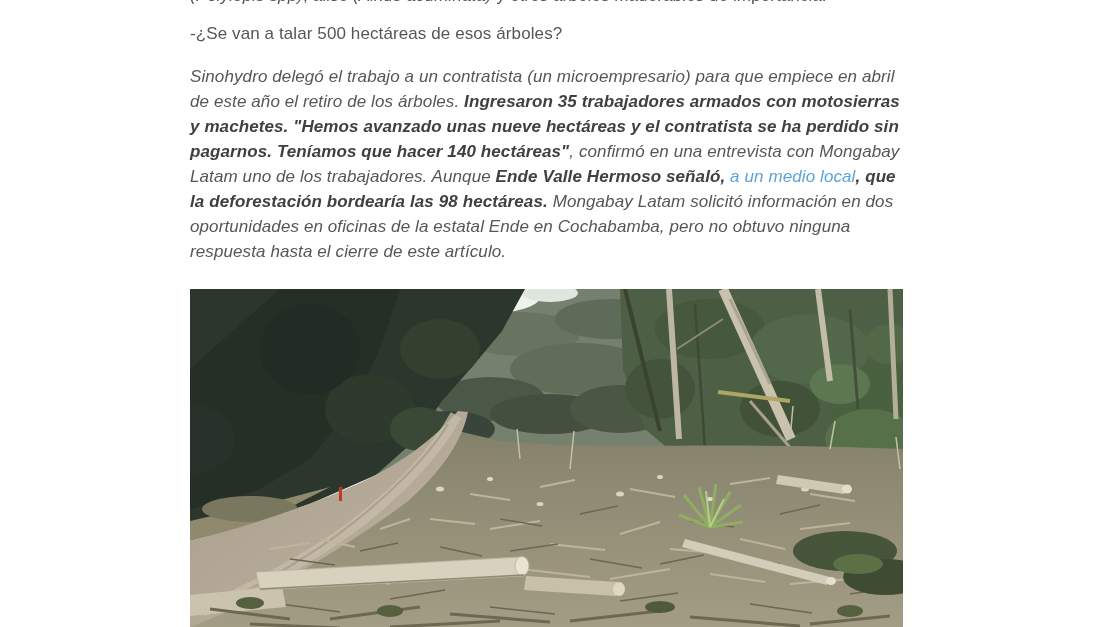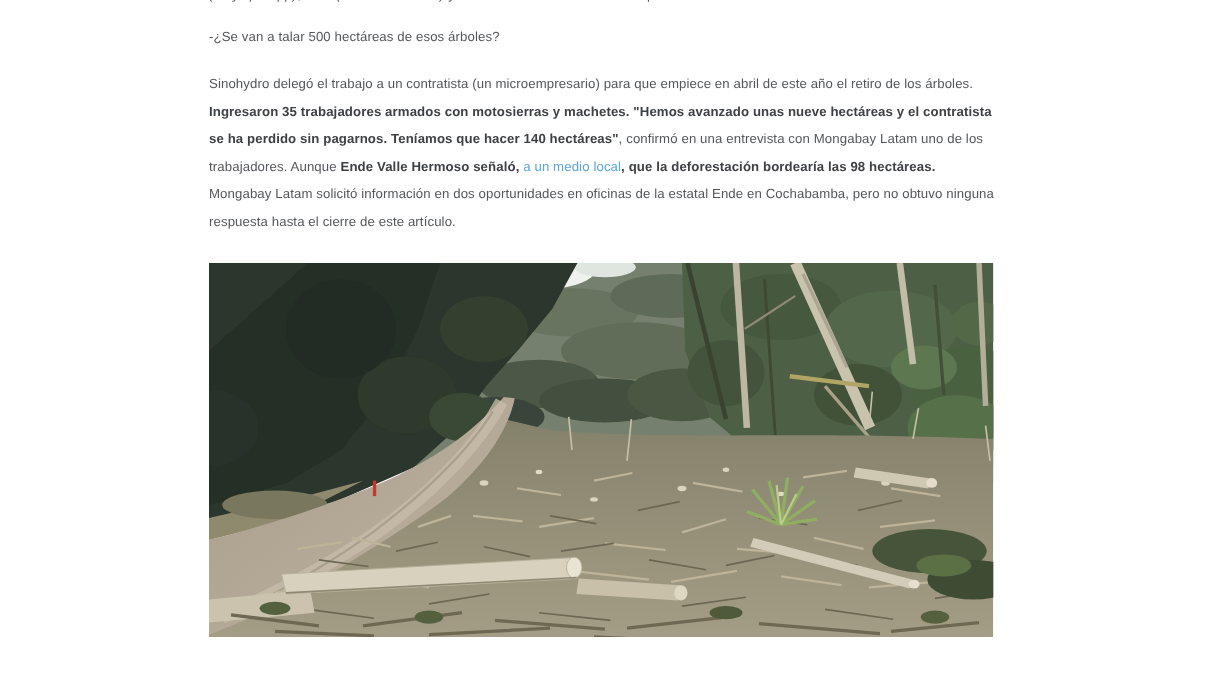--- a/index.html
+++ b/index.html
@@ -21,34 +21,35 @@
     overflow: hidden;
   }
   .content {
     position: absolute;
     left: 190px;
     top: -17px;
     width: 714px;
   }
   .para {
     margin: 0 0 13px 0;
-    font-size: 12px;
+    font-size: 17px;
     line-height: 25px;
     color: #54565a;
     letter-spacing: 0.1px;
   }
   .para .bold {
     font-weight: bold;
     color: #3e4043;
   }
   .para .it {
     font-style: italic;
   }
   .para-main {
     margin-top: 18px;
+    font-style: italic;
   }
   a.inline-link {
     color: #5ba3db;
     text-decoration: none;
     cursor: pointer;
     font-weight: normal;
   }
   .photo-wrap {
     margin-top: 25px;
     width: 713px;

